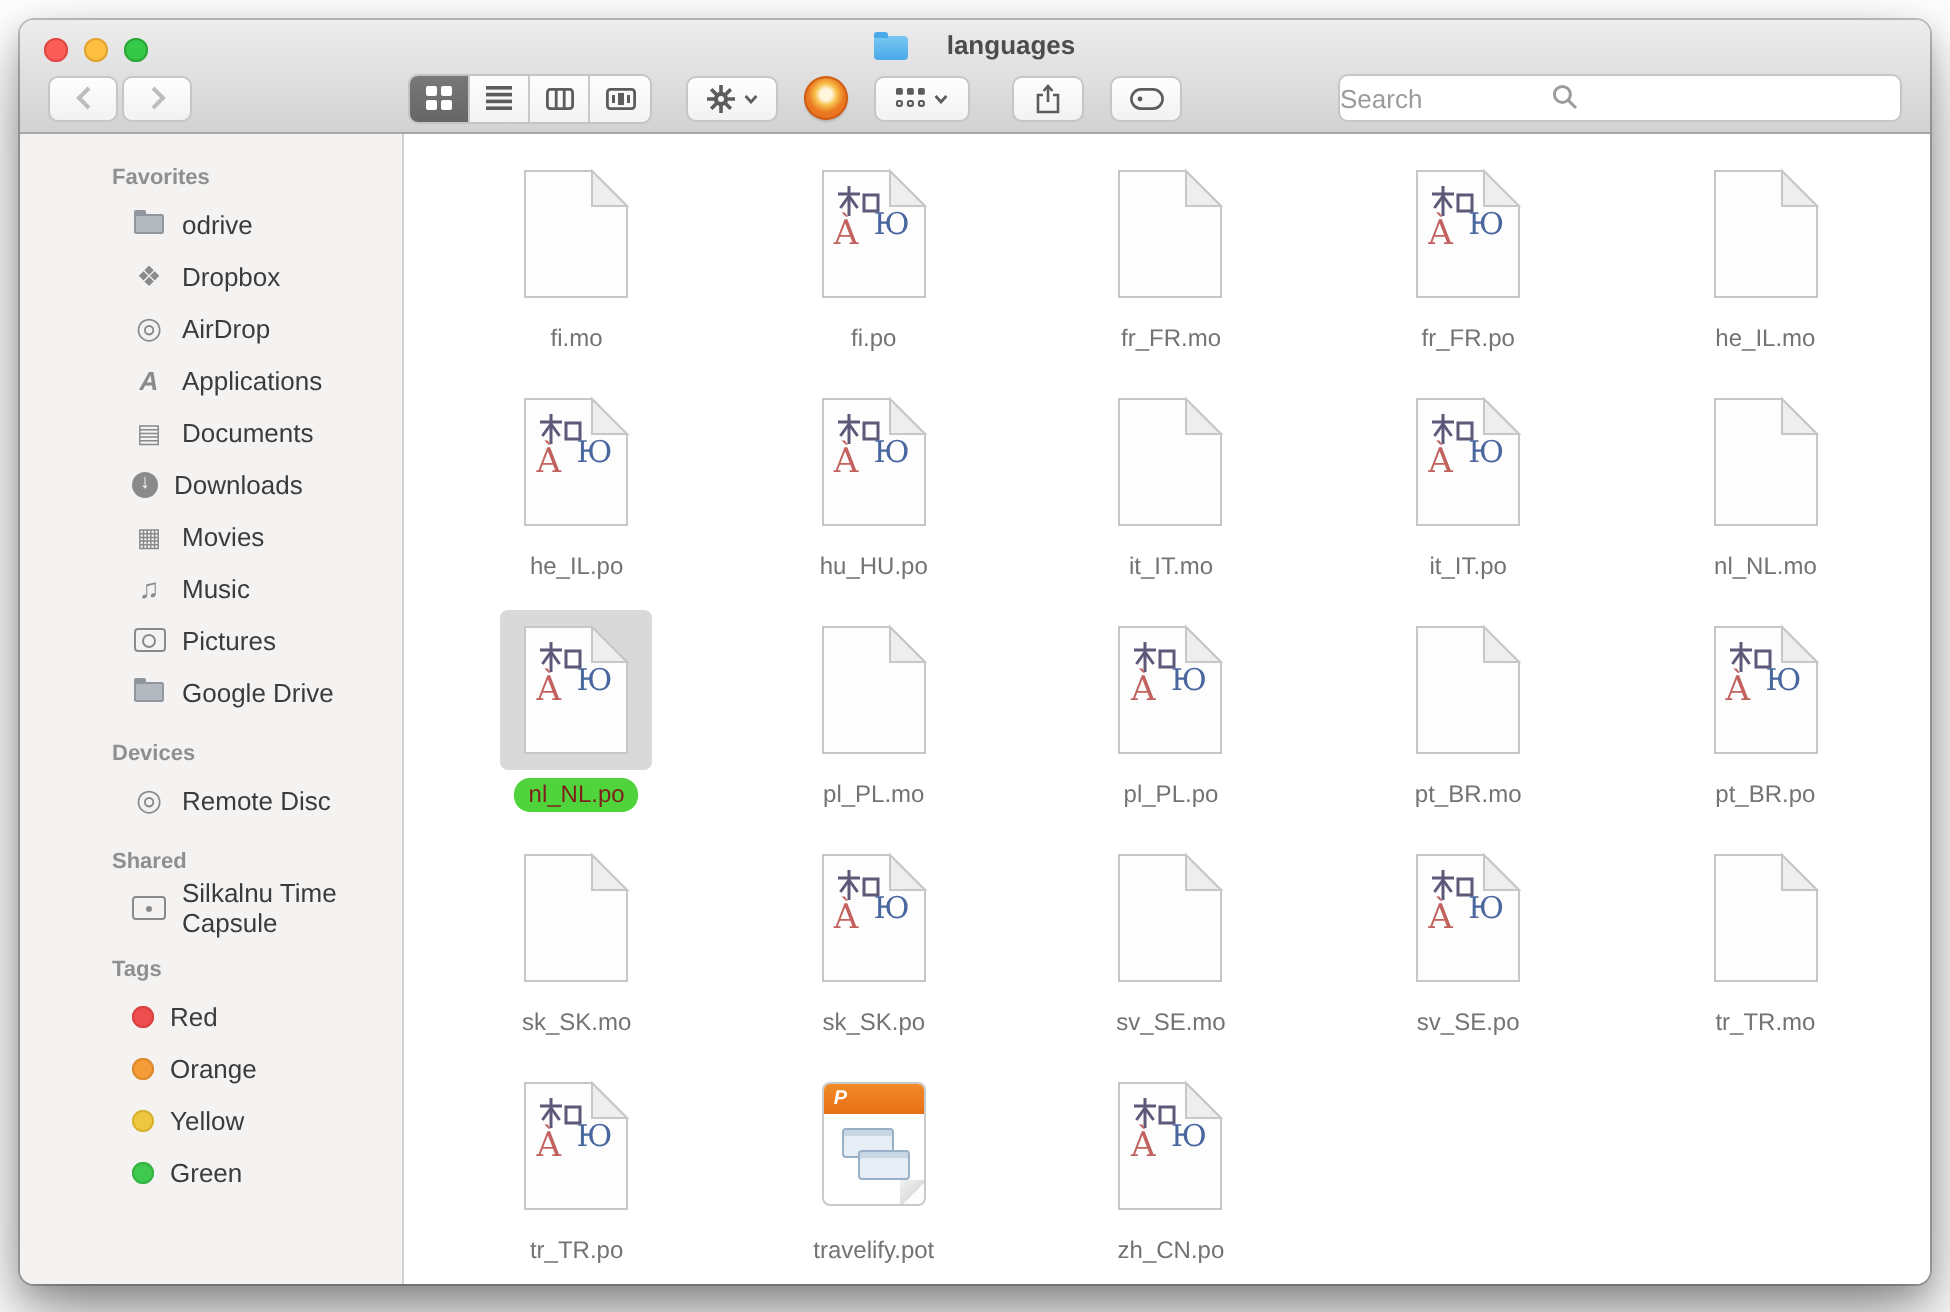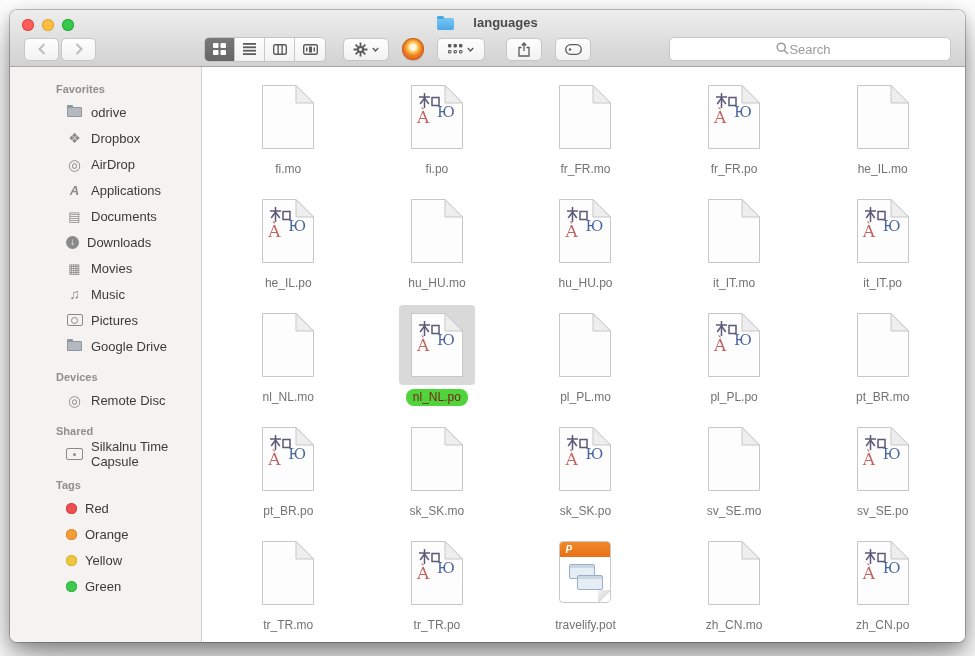--- a/index.html
+++ b/index.html
@@ -44,21 +44,21 @@
   .gear-btn { width:46px; margin-left:17px; gap:4px; }
   .odrive { width:22px; height:22px; margin-left:13px; border-radius:50%;
     background:radial-gradient(circle at 50% 42%, #fff6dd 0 17%, #f7c14c 32%, #ec7b22 52%, #e35f17 100%);
     box-shadow:inset 0 0 0 1px rgba(180,70,10,.5), 0 1px 1px rgba(0,0,0,.15); }
   .arrange-btn { width:48px; margin-left:13px; gap:4px; }
   .share-btn { width:36px; margin-left:21px; }
   .tag-btn { width:36px; margin-left:13px; }
   .search { position:relative; margin-left:auto; width:282px; height:24px; }
   .search input {
     width:100%; height:100%; border:1px solid #c6c6c6; border-radius:5px; background:#fff;
-    font-size:13px; text-align:center; color:#333; outline:none; font-family:inherit;
+    font-size:13px; text-align:left; color:#333; outline:none; font-family:inherit;
   }
   .search input::placeholder { color:#9b9b9b; }
   .search .mag { position:absolute; left:calc(50% - 34px); top:5px; pointer-events:none; }
 
   svg.ticon { display:block; }
 
   
   .wbody { flex:1; display:flex; overflow:hidden; }
 
   
@@ -475,32 +475,20 @@
                     </svg>
                     <span class="g-a">À</span>
                     <span class="g-yu">Ю</span>
                   </span>
 
                 </span>
               </div>
               <span class="flabel">he_IL.po</span>
             </div>
 
-            <div class="cell mo">
-              <div class="iconwrap">
-                <span class="fi">
-                  <svg class="page-svg" viewBox="0 0 54 66">
-                    <path d="M1.5 1.5 H35 L52.5 19 V64.5 H1.5 Z" fill="#fdfdfd" stroke="#c7c7c7"></path>
-                    <path d="M35 1.5 L52.5 19 H35 Z" fill="#eeeeee" stroke="#c7c7c7"></path>
-                  </svg>
-
-                </span>
-              </div>
-              <span class="flabel">hu_HU.mo</span>
-            </div>
 
             <div class="cell po">
               <div class="iconwrap">
                 <span class="fi">
                   <svg class="page-svg" viewBox="0 0 54 66">
                     <path d="M1.5 1.5 H35 L52.5 19 V64.5 H1.5 Z" fill="#fdfdfd" stroke="#c7c7c7"></path>
                     <path d="M35 1.5 L52.5 19 H35 Z" fill="#eeeeee" stroke="#c7c7c7"></path>
                   </svg>
                   <span class="glyphs">
                     <svg class="g-he" width="22" height="17" viewBox="0 0 22 17">
@@ -801,32 +789,20 @@
                   <span class="pot-art">
                     <span class="pot-band">P</span>
                     <span class="pot-win w1"></span>
                     <span class="pot-win w2"></span>
                   </span>
                 </span>
               </div>
               <span class="flabel">travelify.pot</span>
             </div>
 
-            <div class="cell mo">
-              <div class="iconwrap">
-                <span class="fi">
-                  <svg class="page-svg" viewBox="0 0 54 66">
-                    <path d="M1.5 1.5 H35 L52.5 19 V64.5 H1.5 Z" fill="#fdfdfd" stroke="#c7c7c7"></path>
-                    <path d="M35 1.5 L52.5 19 H35 Z" fill="#eeeeee" stroke="#c7c7c7"></path>
-                  </svg>
-
-                </span>
-              </div>
-              <span class="flabel">zh_CN.mo</span>
-            </div>
 
             <div class="cell po">
               <div class="iconwrap">
                 <span class="fi">
                   <svg class="page-svg" viewBox="0 0 54 66">
                     <path d="M1.5 1.5 H35 L52.5 19 V64.5 H1.5 Z" fill="#fdfdfd" stroke="#c7c7c7"></path>
                     <path d="M35 1.5 L52.5 19 H35 Z" fill="#eeeeee" stroke="#c7c7c7"></path>
                   </svg>
                   <span class="glyphs">
                     <svg class="g-he" width="22" height="17" viewBox="0 0 22 17">

